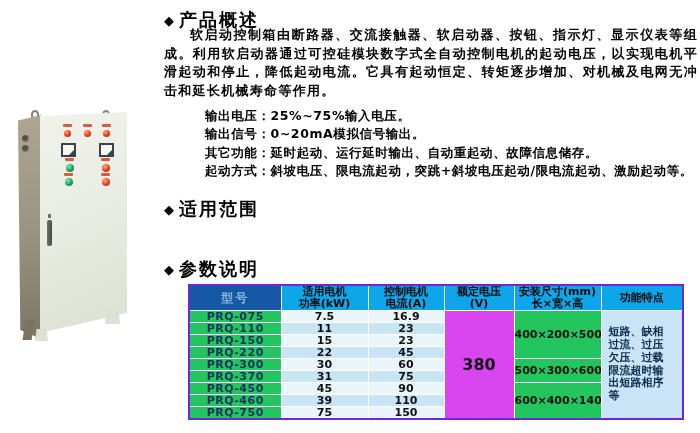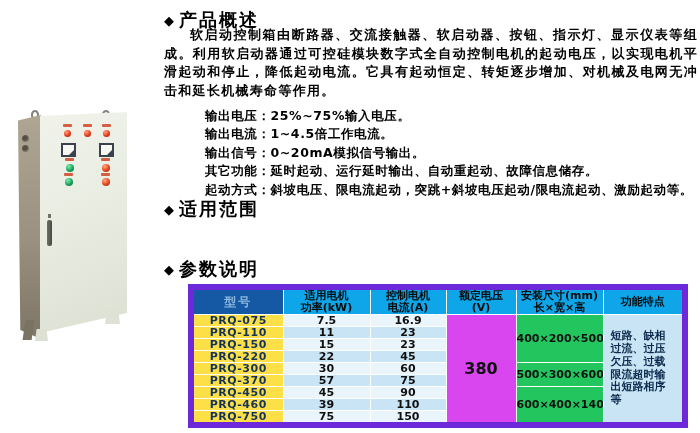--- a/index.html
+++ b/index.html
@@ -53,28 +53,28 @@
   .para { position:absolute; left:164px; width:534px; font-size:13px; font-weight:bold; color:#000;
     line-height:18.6px; letter-spacing:1.3px; text-indent:2em; text-align:justify; }
   .para1 { top:26px; } .para2 { top:222px; }
   .specs { position:absolute; left:205px; top:107px; font-size:12.5px; font-weight:bold; color:#000;
     line-height:18.4px; letter-spacing:0.6px; }
   .spec-line { white-space:nowrap; }
 
   
   .tbl-wrap { position:absolute; left:188px; top:284px; }
   table.params { border-collapse:collapse; table-layout:fixed; width:494px;
-    border:6px solid #6d28d9; }
+    border:2px solid #6d28d9; }
   .params th, .params td { border:1px solid #ffffff; padding:0; text-align:center;
     overflow:hidden; font-weight:bold; }
   .params thead th { height:25px; font-size:11px; line-height:12px; white-space:pre-line;
     background:#0ea5e9; color:#0a0a0a; }
   .params thead th.model-h { background:#1559a5; color:#8db9e0; font-size:12px; letter-spacing:2px; }
   .params tbody td { height:11.5px; font-size:11px; line-height:11px; color:#101010; }
-  .params td.model { background:#fde047; color:#14335c; letter-spacing:0.5px; }
+  .params td.model { background:#22c55e; color:#14335c; letter-spacing:0.5px; }
   .params tr.rl td.data { background:#e9f4fb; }
   .params tr.rb td.data { background:#c9e4f5; }
   .params td.voltage { background:#d946ef; font-size:16px; }
   .params td.dims { background:#22c55e; font-size:11px; }
   .params td.features { background:#c9e5f5; text-align:left; padding-left:7px;
     white-space:pre-line; line-height:12.8px; font-size:11px; color:#0d2b4e; vertical-align:middle; }
 </style>
 </head>
 <body>
 
@@ -117,21 +117,20 @@
   </div>
 
   <div class="sec-title t1">
     <span class="diamond">◆</span>
     <span>产品概述</span>
   </div>
   <p class="para para1">软启动控制箱由断路器、交流接触器、软启动器、按钮、指示灯、显示仪表等组成。利用软启动器通过可控硅模块数字式全自动控制电机的起动电压，以实现电机平滑起动和停止，降低起动电流。它具有起动恒定、转矩逐步增加、对机械及电网无冲击和延长机械寿命等作用。</p>
 
   <div class="specs">
     <div class="spec-line">输出电压：25%~75%输入电压。</div>
-    <div class="spec-line">输出电流：1~4.5倍工作电流。</div>
     <div class="spec-line">输出信号：0~20mA模拟信号输出。</div>
     <div class="spec-line">其它功能：延时起动、运行延时输出、自动重起动、故障信息储存。</div>
     <div class="spec-line">起动方式：斜坡电压、限电流起动，突跳+斜坡电压起动/限电流起动、激励起动等。</div>
   </div>
 
   <div class="sec-title t2">
     <span class="diamond">◆</span>
     <span>适用范围</span>
   </div>
 
@@ -194,21 +193,21 @@
           <td class="data">45</td>
         </tr>
         <tr class="rl">
           <td class="model">PRQ-300</td>
           <td class="data">30</td>
           <td class="data">60</td>
           <td class="dims" rowspan="2">500×300×600</td>
         </tr>
         <tr class="rb">
           <td class="model">PRQ-370</td>
-          <td class="data">57</td>
+          <td class="data">31</td>
           <td class="data">75</td>
         </tr>
         <tr class="rl">
           <td class="model">PRQ-450</td>
           <td class="data">45</td>
           <td class="data">90</td>
           <td class="dims" rowspan="3">600×400×1400</td>
         </tr>
         <tr class="rb">
           <td class="model">PRQ-460</td>

